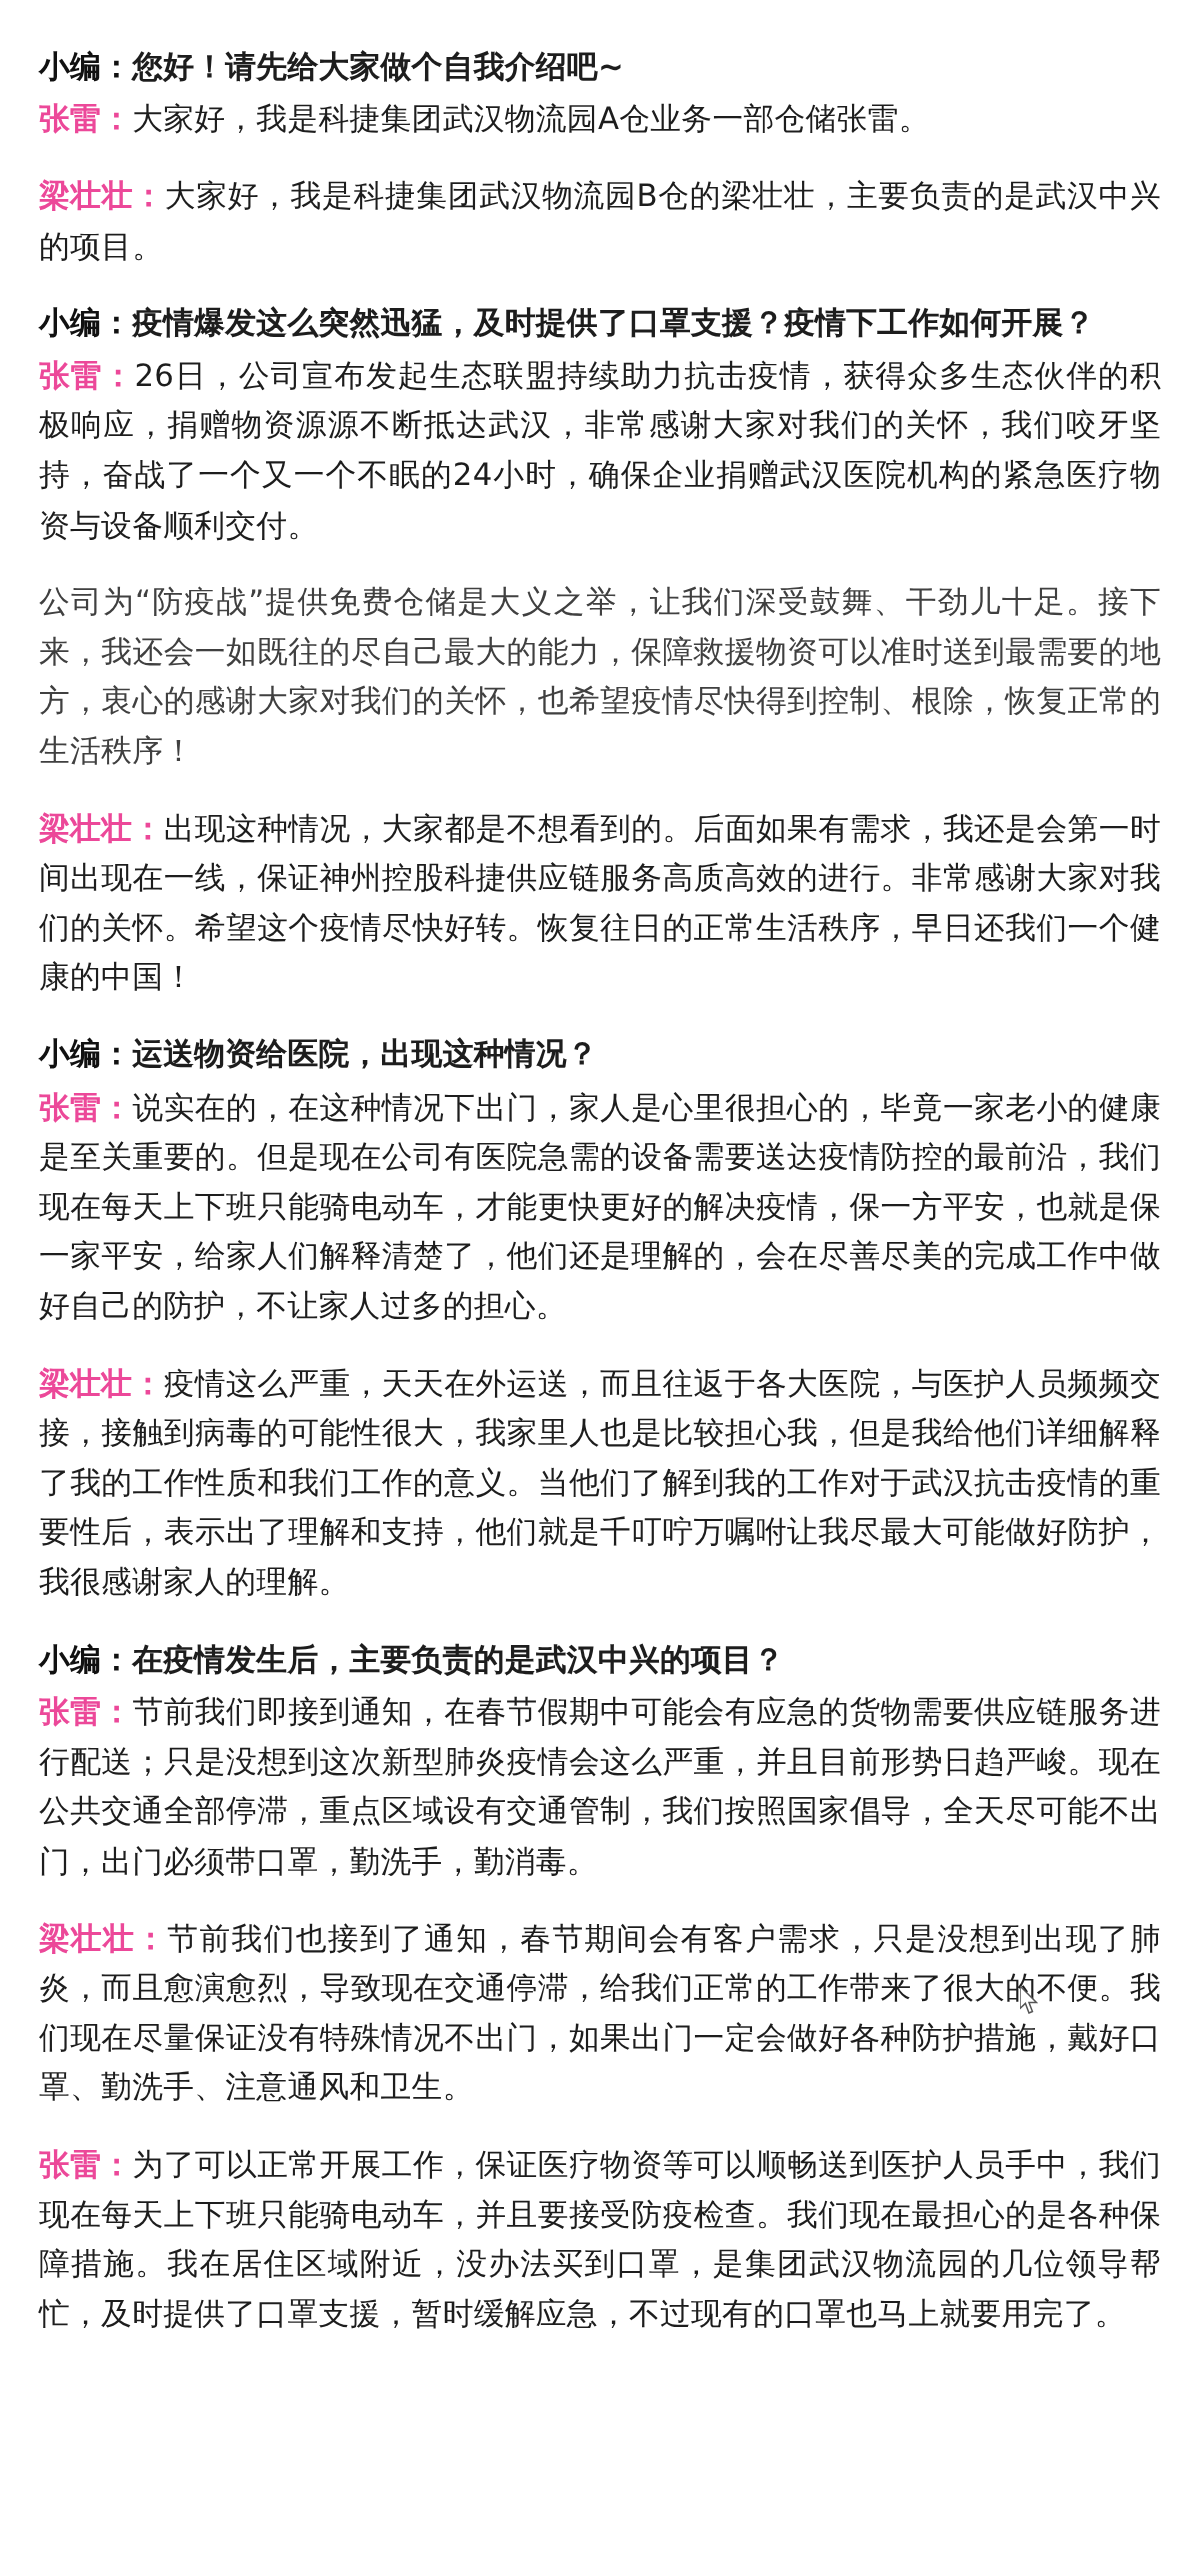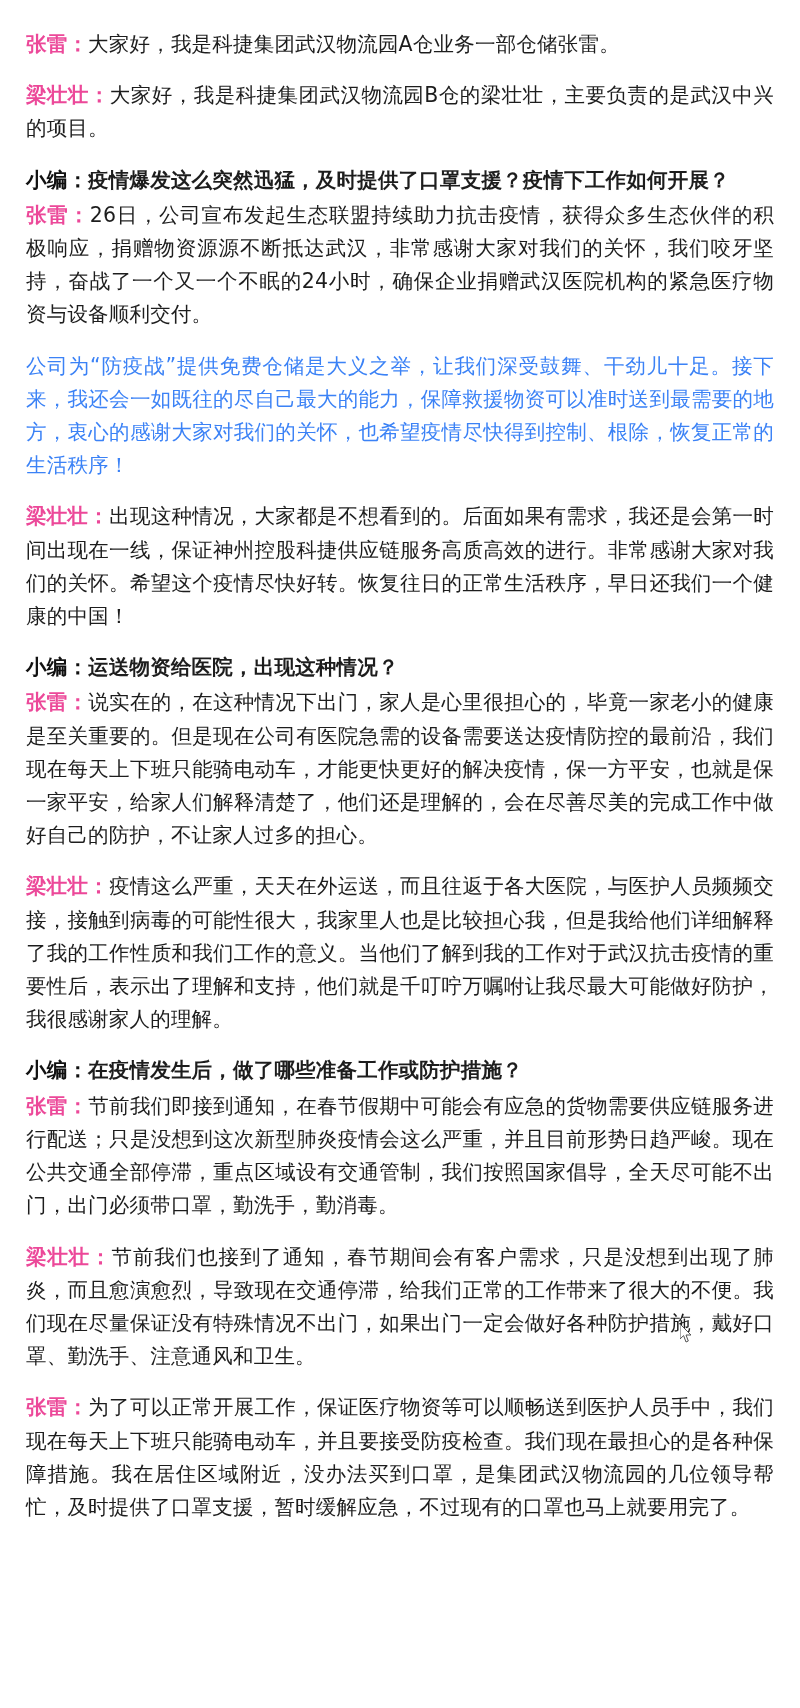--- a/index.html
+++ b/index.html
@@ -47,61 +47,62 @@
   .q-line .para-body {
     font-weight: bold;
   }
   .standalone {
     font-size: 20.5px;
     line-height: 1.62;
     letter-spacing: 0.2px;
     text-align: justify;
     margin: 0 0 2px 0;
     word-break: break-all;
-    color: #3b82f6;
+    color: #404040;
   }
   .gap {
     height: 16px;
   }
   .cursor {
     position: absolute;
     right: 108px;
     top: 1324px;
     width: 12px;
     height: 19px;
     pointer-events: none;
   }
   .cursor svg { display: block; }
 </style>
 </head>
 <body>
 
 <div class="page">
   <div id="content">
       <div class="qa-block">
+        <p class="line q-line"><span class="speaker-q">小编：</span><span class="para-body">您好！请先给大家做个自我介绍吧~</span></p>
         <p class="line"><span class="speaker">张雷：</span><span class="para-body">大家好，我是科捷集团武汉物流园A仓业务一部仓储张雷。</span></p>
         <div class="gap"></div>
         <p class="line"><span class="speaker">梁壮壮：</span><span class="para-body">大家好，我是科捷集团武汉物流园B仓的梁壮壮，主要负责的是武汉中兴的项目。</span></p>
       </div>
       <div class="qa-block">
         <p class="line q-line"><span class="speaker-q">小编：</span><span class="para-body">疫情爆发这么突然迅猛，及时提供了口罩支援？疫情下工作如何开展？</span></p>
         <p class="line"><span class="speaker">张雷：</span><span class="para-body">26日，公司宣布发起生态联盟持续助力抗击疫情，获得众多生态伙伴的积极响应，捐赠物资源源不断抵达武汉，非常感谢大家对我们的关怀，我们咬牙坚持，奋战了一个又一个不眠的24小时，确保企业捐赠武汉医院机构的紧急医疗物资与设备顺利交付。</span></p>
         <div class="gap"></div>
         <p class="standalone">公司为“防疫战”提供免费仓储是大义之举，让我们深受鼓舞、干劲儿十足。接下来，我还会一如既往的尽自己最大的能力，保障救援物资可以准时送到最需要的地方，衷心的感谢大家对我们的关怀，也希望疫情尽快得到控制、根除，恢复正常的生活秩序！</p>
         <div class="gap"></div>
         <p class="line"><span class="speaker">梁壮壮：</span><span class="para-body">出现这种情况，大家都是不想看到的。后面如果有需求，我还是会第一时间出现在一线，保证神州控股科捷供应链服务高质高效的进行。非常感谢大家对我们的关怀。希望这个疫情尽快好转。恢复往日的正常生活秩序，早日还我们一个健康的中国！</span></p>
       </div>
       <div class="qa-block">
         <p class="line q-line"><span class="speaker-q">小编：</span><span class="para-body">运送物资给医院，出现这种情况？</span></p>
         <p class="line"><span class="speaker">张雷：</span><span class="para-body">说实在的，在这种情况下出门，家人是心里很担心的，毕竟一家老小的健康是至关重要的。但是现在公司有医院急需的设备需要送达疫情防控的最前沿，我们现在每天上下班只能骑电动车，才能更快更好的解决疫情，保一方平安，也就是保一家平安，给家人们解释清楚了，他们还是理解的，会在尽善尽美的完成工作中做好自己的防护，不让家人过多的担心。</span></p>
         <div class="gap"></div>
         <p class="line"><span class="speaker">梁壮壮：</span><span class="para-body">疫情这么严重，天天在外运送，而且往返于各大医院，与医护人员频频交接，接触到病毒的可能性很大，我家里人也是比较担心我，但是我给他们详细解释了我的工作性质和我们工作的意义。当他们了解到我的工作对于武汉抗击疫情的重要性后，表示出了理解和支持，他们就是千叮咛万嘱咐让我尽最大可能做好防护，我很感谢家人的理解。</span></p>
       </div>
       <div class="qa-block">
-        <p class="line q-line"><span class="speaker-q">小编：</span><span class="para-body">在疫情发生后，做了哪些准备工作或防护措施？</span></p>
+        <p class="line q-line"><span class="speaker-q">小编：</span><span class="para-body">在疫情发生后，主要负责的是武汉中兴的项目？</span></p>
         <p class="line"><span class="speaker">张雷：</span><span class="para-body">节前我们即接到通知，在春节假期中可能会有应急的货物需要供应链服务进行配送；只是没想到这次新型肺炎疫情会这么严重，并且目前形势日趋严峻。现在公共交通全部停滞，重点区域设有交通管制，我们按照国家倡导，全天尽可能不出门，出门必须带口罩，勤洗手，勤消毒。</span></p>
         <div class="gap"></div>
         <p class="line"><span class="speaker">梁壮壮：</span><span class="para-body">节前我们也接到了通知，春节期间会有客户需求，只是没想到出现了肺炎，而且愈演愈烈，导致现在交通停滞，给我们正常的工作带来了很大的不便。我们现在尽量保证没有特殊情况不出门，如果出门一定会做好各种防护措施，戴好口罩、勤洗手、注意通风和卫生。</span></p>
       </div>
       <div class="qa-block">
         <p class="line"><span class="speaker">张雷：</span><span class="para-body">为了可以正常开展工作，保证医疗物资等可以顺畅送到医护人员手中，我们现在每天上下班只能骑电动车，并且要接受防疫检查。我们现在最担心的是各种保障措施。我在居住区域附近，没办法买到口罩，是集团武汉物流园的几位领导帮忙，及时提供了口罩支援，暂时缓解应急，不过现有的口罩也马上就要用完了。</span></p>
       </div>
     </div>
 
   <div class="cursor">

